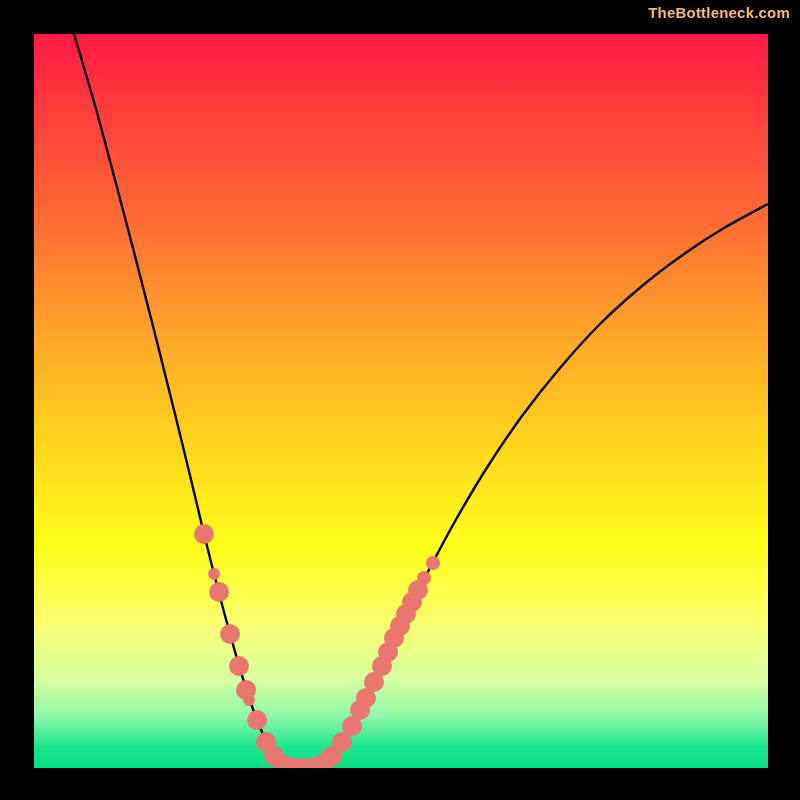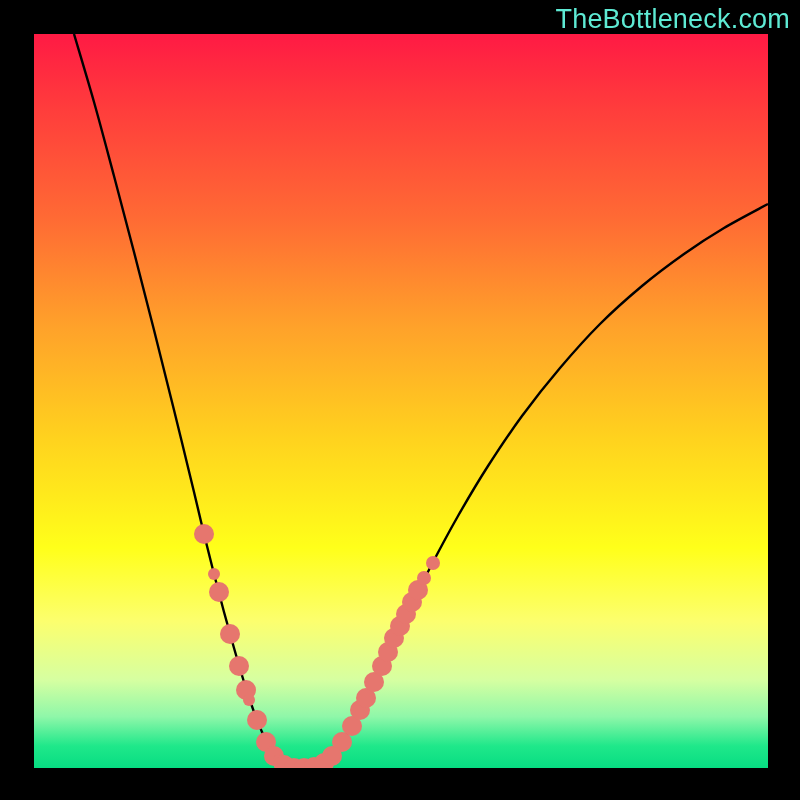--- a/index.html
+++ b/index.html
@@ -14,23 +14,23 @@
   .outer {
     width: 800px;
     height: 800px;
     background: #000;
     position: relative;
   }
   .watermark {
     position: absolute;
     top: 4px;
     right: 10px;
-    color: #5eead4;
-    font-size: 27px;
-    font-weight: 400;
+    color: #fdba74;
+    font-size: 15px;
+    font-weight: 700;
     letter-spacing: 0.2px;
     z-index: 20;
     pointer-events: none;
   }
   .plot {
     position: absolute;
     left: 34px;
     top: 34px;
     width: 734px;
     height: 734px;

